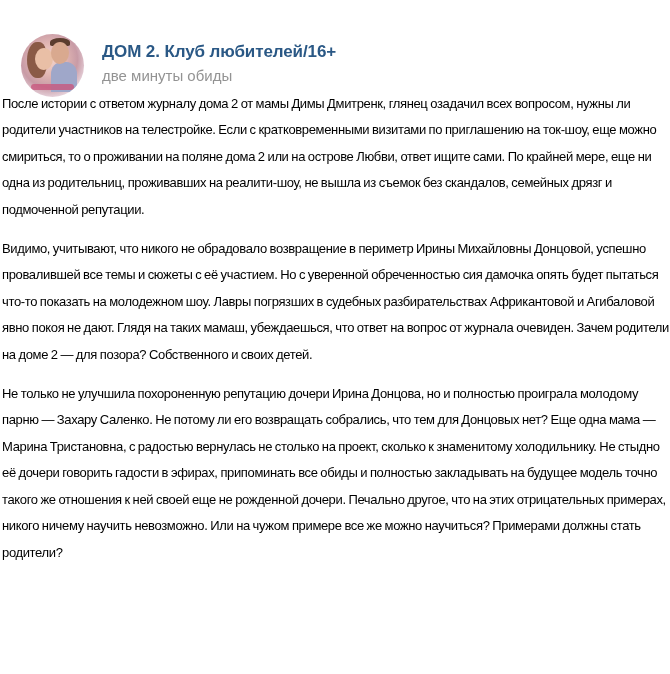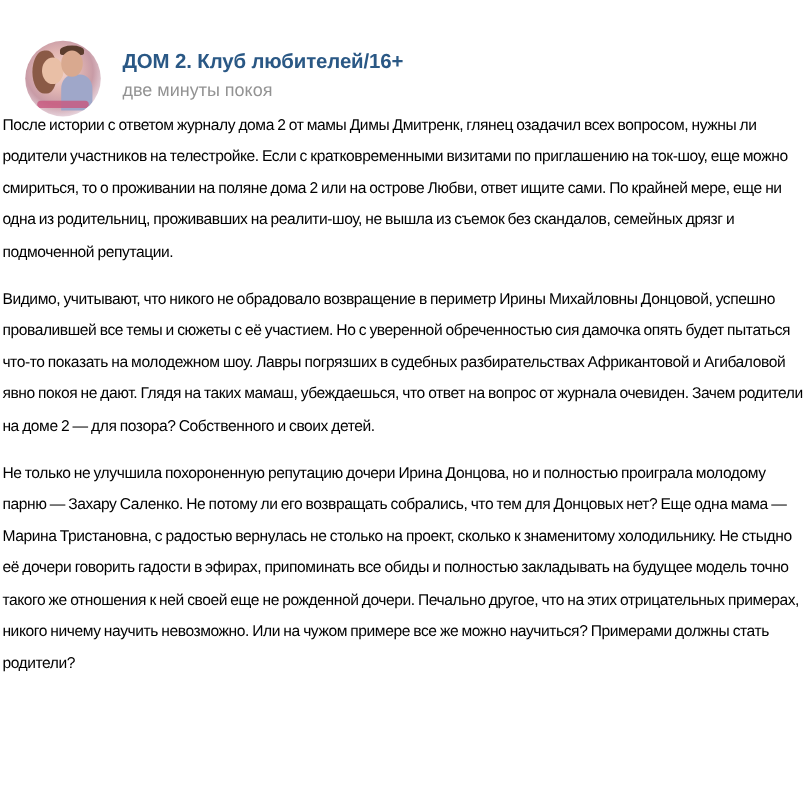--- a/index.html
+++ b/index.html
@@ -119,20 +119,20 @@
 <div class="post-header">
   <div class="avatar" title="group-avatar-couple-photo">
     <div class="hair-1"></div>
     <div class="face-1"></div>
     <div class="shirt"></div>
     <div class="hair-2"></div>
     <div class="face-2"></div>
     <div class="banner"></div>
   </div>
   <div class="group-name">ДОМ 2. Клуб любителей/16+</div>
-  <div class="post-time">две минуты покоя</div>
+  <div class="post-time">две минуты обиды</div>
 </div>
 
 <div class="post-body">
   <p>После истории с ответом журналу дома 2 от мамы Димы Дмитренк, глянец озадачил всех вопросом, нужны ли родители участников на телестройке. Если с кратковременными визитами по приглашению на ток-шоу, еще можно смириться, то о проживании на поляне дома 2 или на острове Любви, ответ ищите сами. По крайней мере, еще ни одна из родительниц, проживавших на реалити-шоу, не вышла из съемок без скандалов, семейных дрязг и подмоченной репутации.</p>
   <p>Видимо, учитывают, что никого не обрадовало возвращение в периметр Ирины Михайловны Донцовой, успешно провалившей все темы и сюжеты с её участием. Но с уверенной обреченностью сия дамочка опять будет пытаться что-то показать на молодежном шоу. Лавры погрязших в судебных разбирательствах Африкантовой и Агибаловой явно покоя не дают. Глядя на таких мамаш, убеждаешься, что ответ на вопрос от журнала очевиден. Зачем родители на доме 2 — для позора? Собственного и своих детей.</p>
   <p>Не только не улучшила похороненную репутацию дочери Ирина Донцова, но и полностью проиграла молодому парню — Захару Саленко. Не потому ли его возвращать собрались, что тем для Донцовых нет? Еще одна мама — Марина Тристановна, с радостью вернулась не столько на проект, сколько к знаменитому холодильнику. Не стыдно её дочери говорить гадости в эфирах, припоминать все обиды и полностью закладывать на будущее модель точно такого же отношения к ней своей еще не рожденной дочери. Печально другое, что на этих отрицательных примерах, никого ничему научить невозможно. Или на чужом примере все же можно научиться? Примерами должны стать родители?</p>
 </div>
 
 </body></html>

